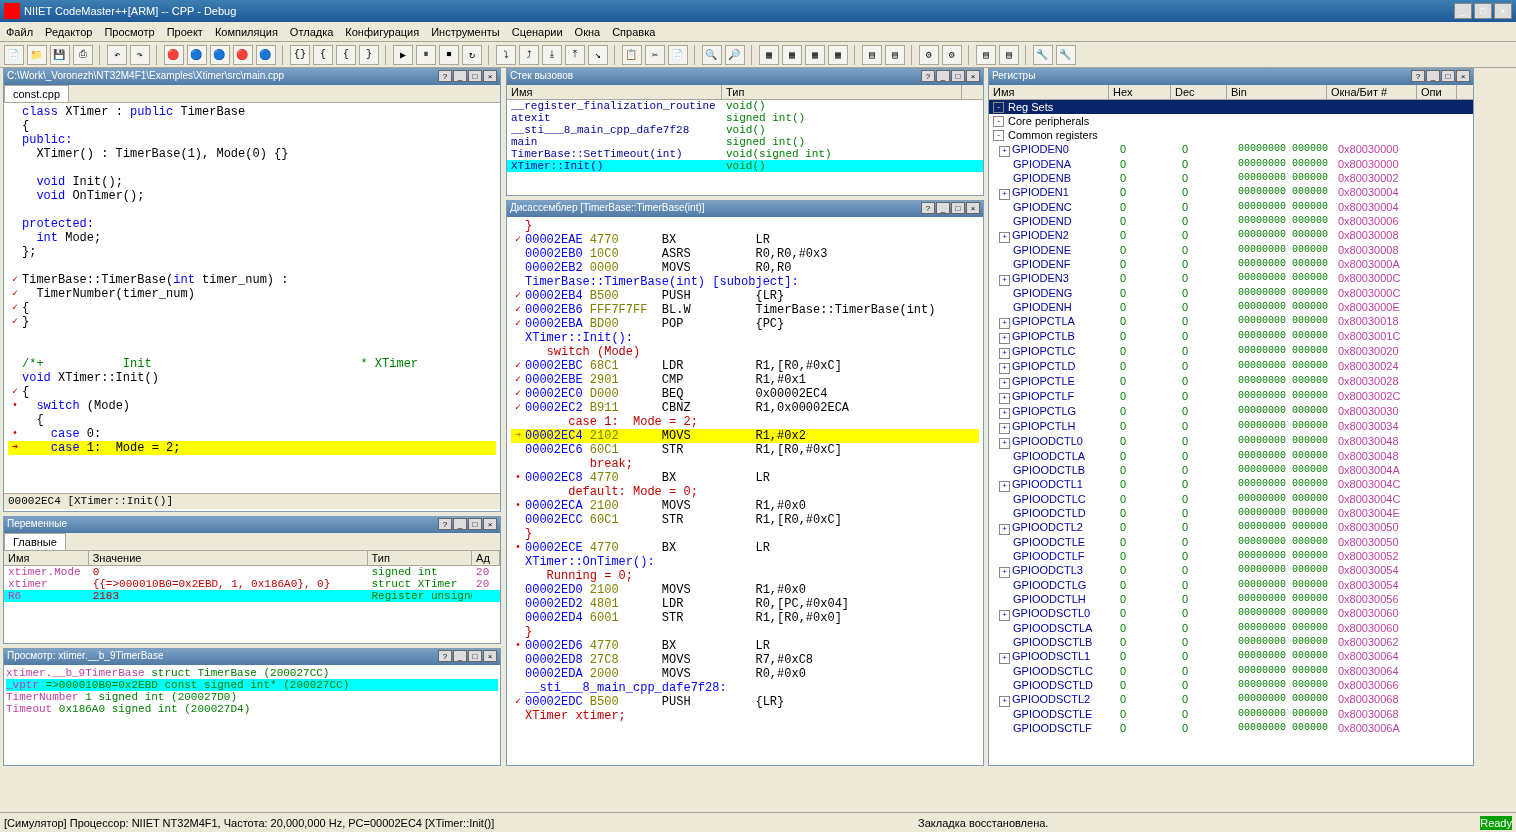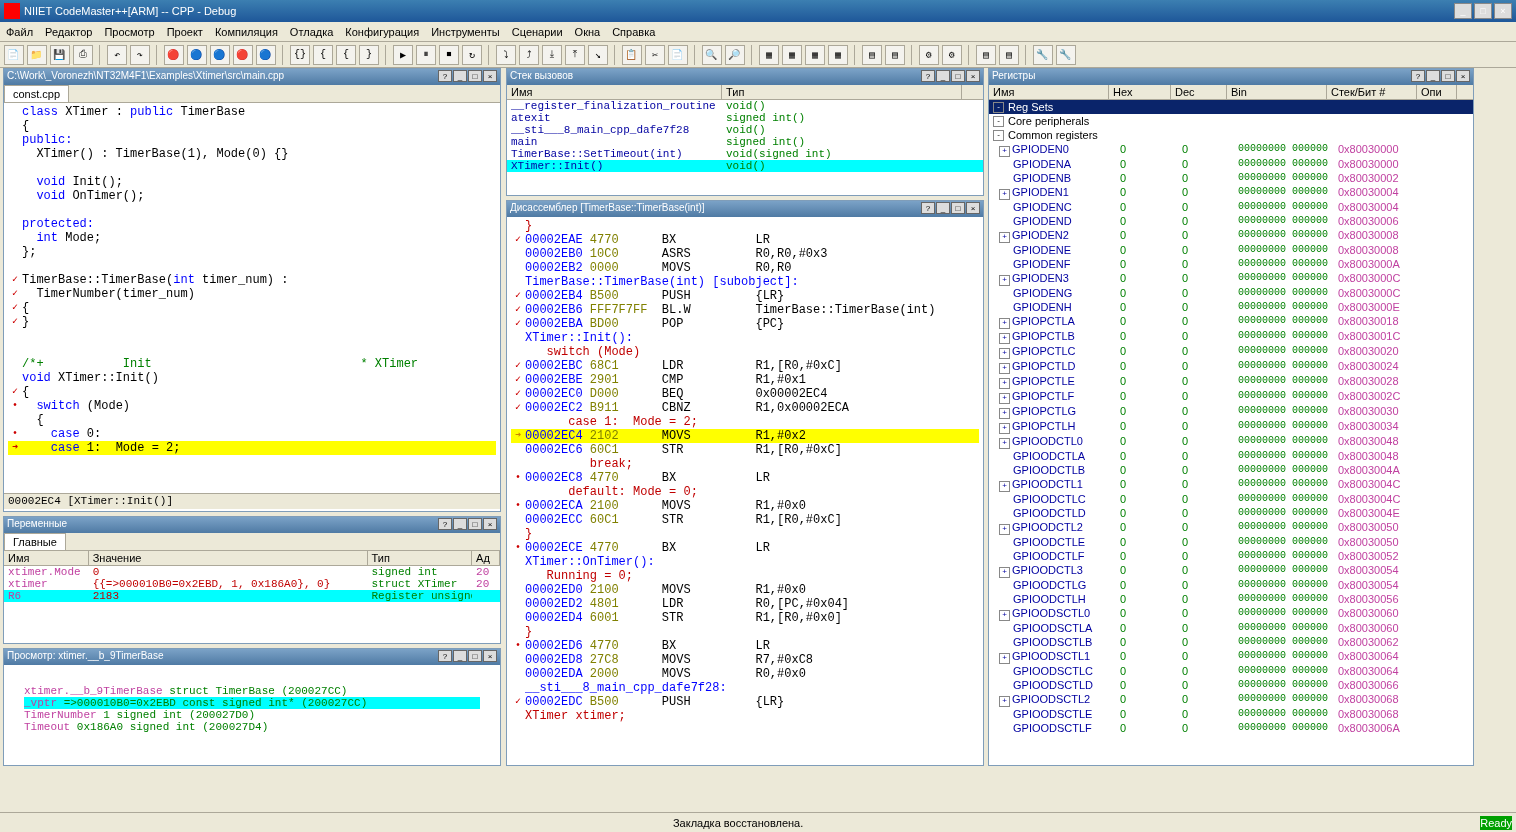--- a/index.html
+++ b/index.html
@@ -192,21 +192,21 @@
   <div class="pane" style="left:3px; top:580px; width:498px; height:118px;">
     <div class="pane-title">
         <span>Просмотр: xtimer.__b_9TimerBase</span>
         <div class="pbtns">
           <span>?</span>
           <span>_</span>
           <span>□</span>
           <span>×</span>
         </div>
       </div>
-    <div class="table-body" id="watch-body" style="padding:20px;">
+    <div class="table-body" id="watch-body" style="padding:2px;">
         <div><span style="color:#c040a0">xtimer.__b_9TimerBase</span>  <span style="color:#008000">struct TimerBase (200027CC)</span></div>
         <div class="hl-cyan"><span style="color:#c040a0">  _vptr</span>  <span style="color:#008000">=&gt;000010B0=0x2EBD const signed int* (200027CC)</span></div>
         <div><span style="color:#c040a0">TimerNumber</span>  <span style="color:#008000">1 signed int (200027D0)</span></div>
         <div><span style="color:#c040a0">Timeout</span>  <span style="color:#008000">0x186A0 signed int (200027D4)</span></div>
       </div>
   </div>
 
   <div class="pane" style="left:506px; top:0; width:478px; height:128px;">
     <div class="pane-title">
         <span>Стек вызовов</span>
@@ -270,21 +270,21 @@
           <span>_</span>
           <span>□</span>
           <span>×</span>
         </div>
       </div>
     <div class="table-head" id="reg-head">
         <div style="width: 120px;">Имя</div>
         <div style="width: 62px;">Hex</div>
         <div style="width: 56px;">Dec</div>
         <div style="width: 100px;">Bin</div>
-        <div style="width: 90px;">Стек/Бит #</div>
+        <div style="width: 90px;">Окна/Бит #</div>
         <div style="width: 40px;">Опи</div>
       </div>
     <div id="reg-body" style="overflow:hidden; height:664px;">
         <div class="tree-node" style="background: rgb(10, 36, 106); color: rgb(255, 255, 255);">
           <span class="tree-exp">-</span>
           <span>Reg Sets</span>
         </div>
         <div class="tree-node">
           <span class="tree-exp">-</span>
           <span>Core peripherals</span>
@@ -579,15 +579,16 @@
           <div class="reg-dec">0</div>
           <div class="reg-bin">00000000 000000</div>
           <div class="reg-addr">0x8003006A</div>
         </div>
       </div>
   </div>
 
 </div>
 
 <div class="status-bottom">
+  <span>[Симулятор] Процессор: NIIET NT32M4F1,  Частота: 20,000,000 Hz,  PC=00002EC4 [XTimer::Init()]</span>
   <span style="margin-left:auto; margin-right:8px;">Закладка восстановлена.</span>
   <span class="status-ready">Ready</span>
 </div>
 
 </body></html>

